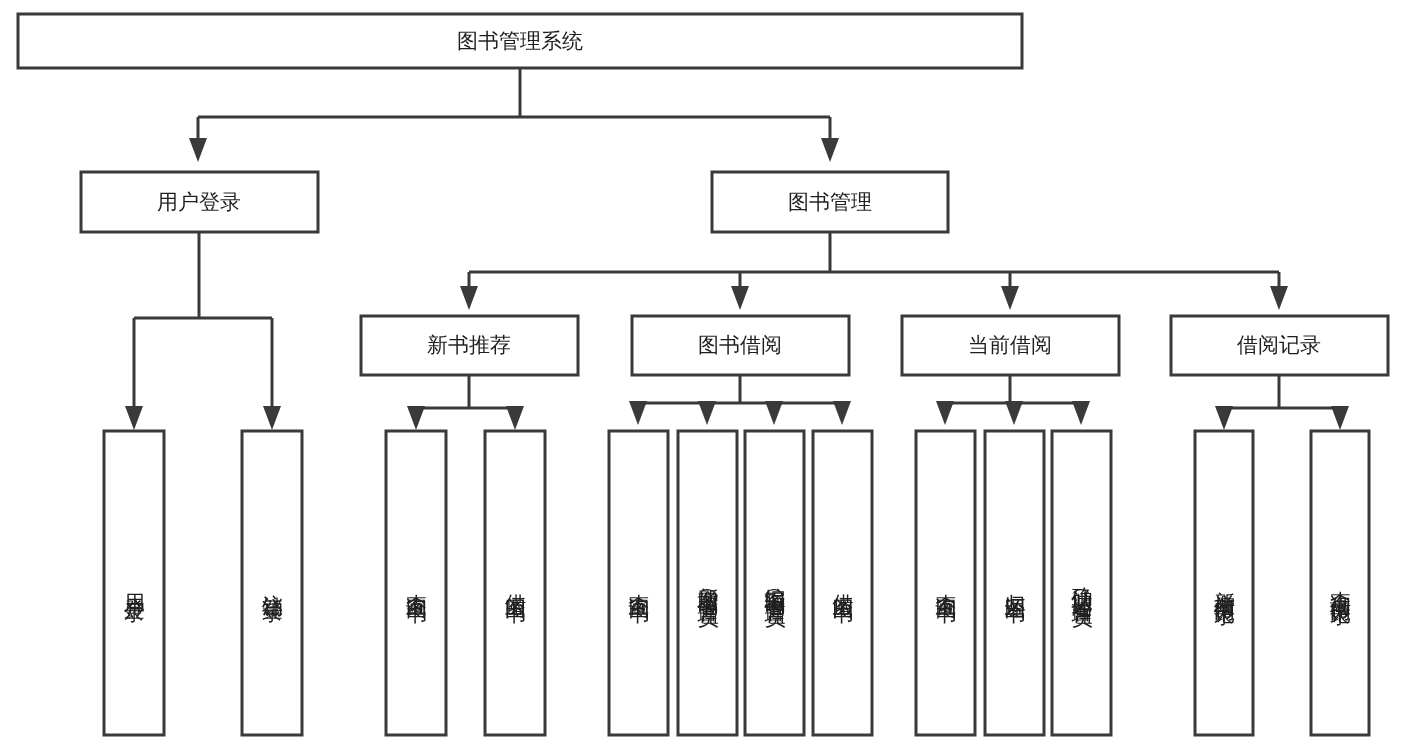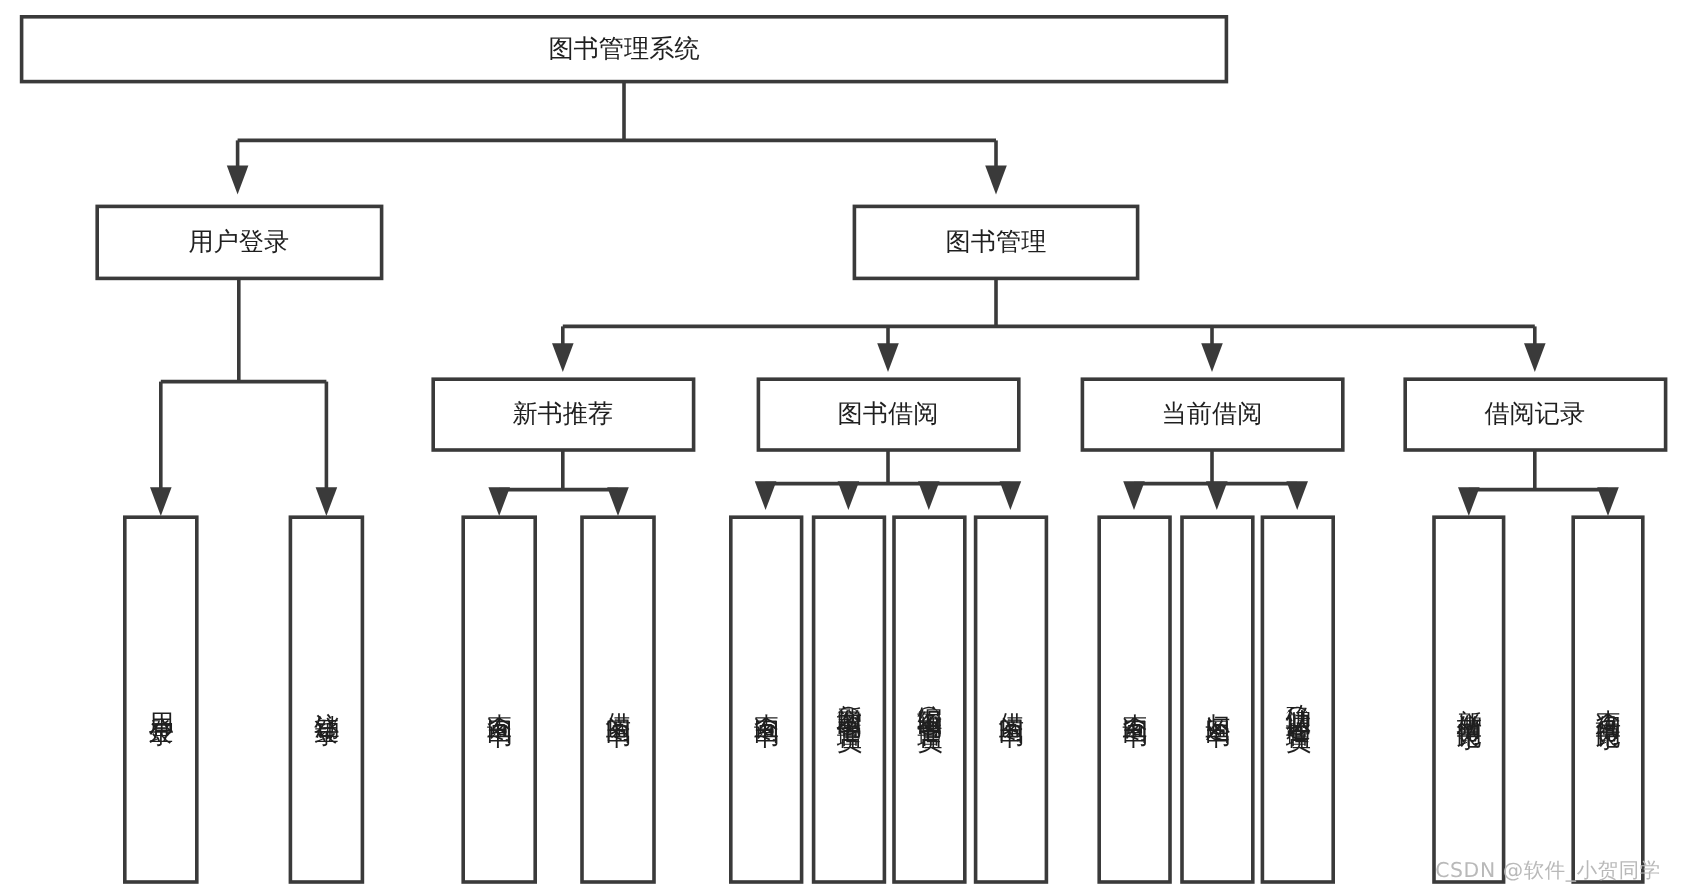--- a/index.html
+++ b/index.html
@@ -199,15 +199,14 @@
   <div class="leaf-label" style="left:745px; top:431px; width:59px; height:304px;">编辑图书（管理员）</div>
   <div class="leaf-label" style="left:813px; top:431px; width:59px; height:304px;">借阅图书</div>
 
   <div class="leaf-label" style="left:916px; top:431px; width:59px; height:304px;">查询图书</div>
   <div class="leaf-label" style="left:985px; top:431px; width:59px; height:304px;">归还图书</div>
   <div class="leaf-label" style="left:1052px; top:431px; width:59px; height:304px;">确认归还（管理员）</div>
 
   <div class="leaf-label" style="left:1195px; top:431px; width:58px; height:304px;">新增借阅记录</div>
   <div class="leaf-label" style="left:1311px; top:431px; width:58px; height:304px;">查询借阅记录</div>
 
-  <div class="watermark">CSDN @软件_小贺同学</div>
 
 </div>
 
 </body></html>

